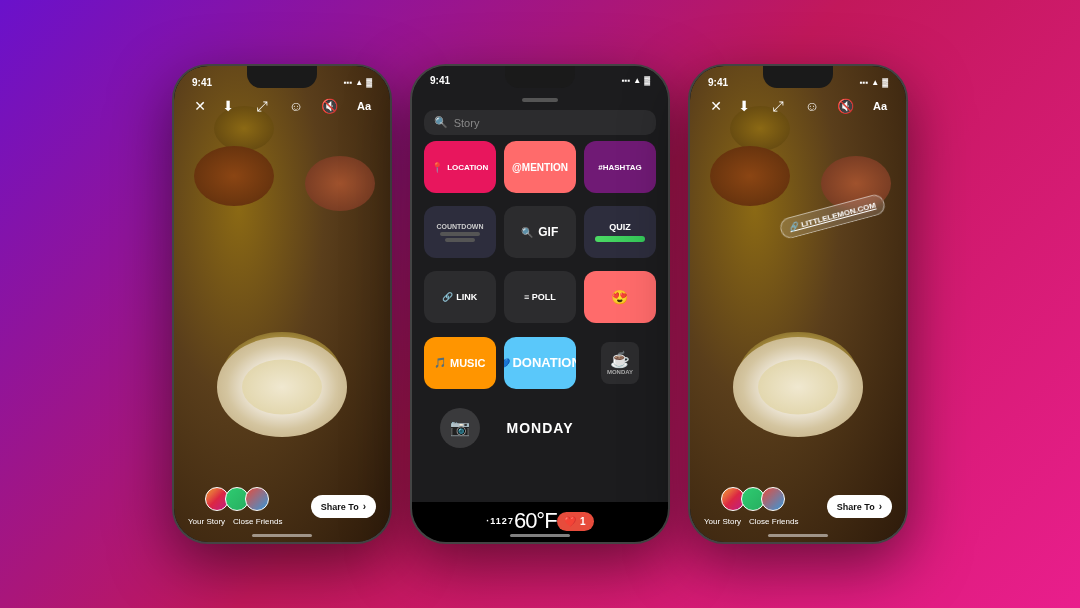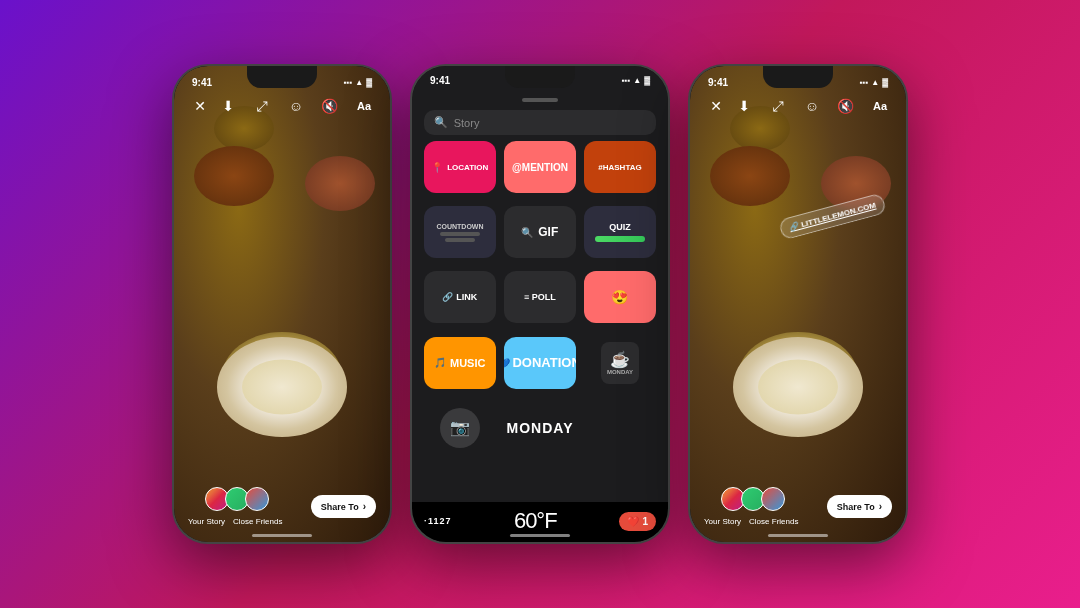--- a/index.html
+++ b/index.html
@@ -275,21 +275,21 @@
       font-size: 9px;
       font-weight: 700;
       cursor: pointer;
       position: relative;
       overflow: hidden;
     }
 
     
     .s-location { background: #e8165d; color: white; gap: 3px; flex-direction: row; }
     .s-mention { background: #ff6b6b; color: white; gap: 2px; }
-    .s-hashtag { background: #c2410c; color: white; }
+    .s-hashtag { background: #701a75; color: white; }
     .s-countdown { background: #2d2d3d; color: #aaa; flex-direction: column; gap: 2px; }
     .s-gif { background: #2c2c2e; color: white; }
     .s-quiz { background: #2d2d3d; color: white; flex-direction: column; gap: 3px; }
     .s-poll { background: #2c2c2e; color: white; }
     .s-link { background: #2c2c2e; color: white; }
     .s-emoji { background: #ff6b6b; color: white; font-size: 14px; }
     .s-music { background: #ff9500; color: white; flex-direction: row; gap: 2px; }
     .s-questions { background: #ff3b87; color: white; }
     .s-donation { background: #5ac8fa; color: white; flex-direction: row; gap: 2px; }
     .s-monday { background: transparent; color: white; flex-direction: column; font-size: 7px; }
@@ -301,21 +301,21 @@
       background: linear-gradient(90deg, #4cd964, #34c759);
       border-radius: 3px;
     }
 
     
     .phone2-bottom {
       background: #000;
       padding: 6px 12px 8px;
       display: flex;
       align-items: center;
-      justify-content: space-between;
+      justify-content: center;
       flex-shrink: 0;
       margin-top: 43px;
     }
     .counter-text {
       color: white;
       font-size: 9px;
       font-weight: 600;
       letter-spacing: 1px;
     }
     .temp-text {

